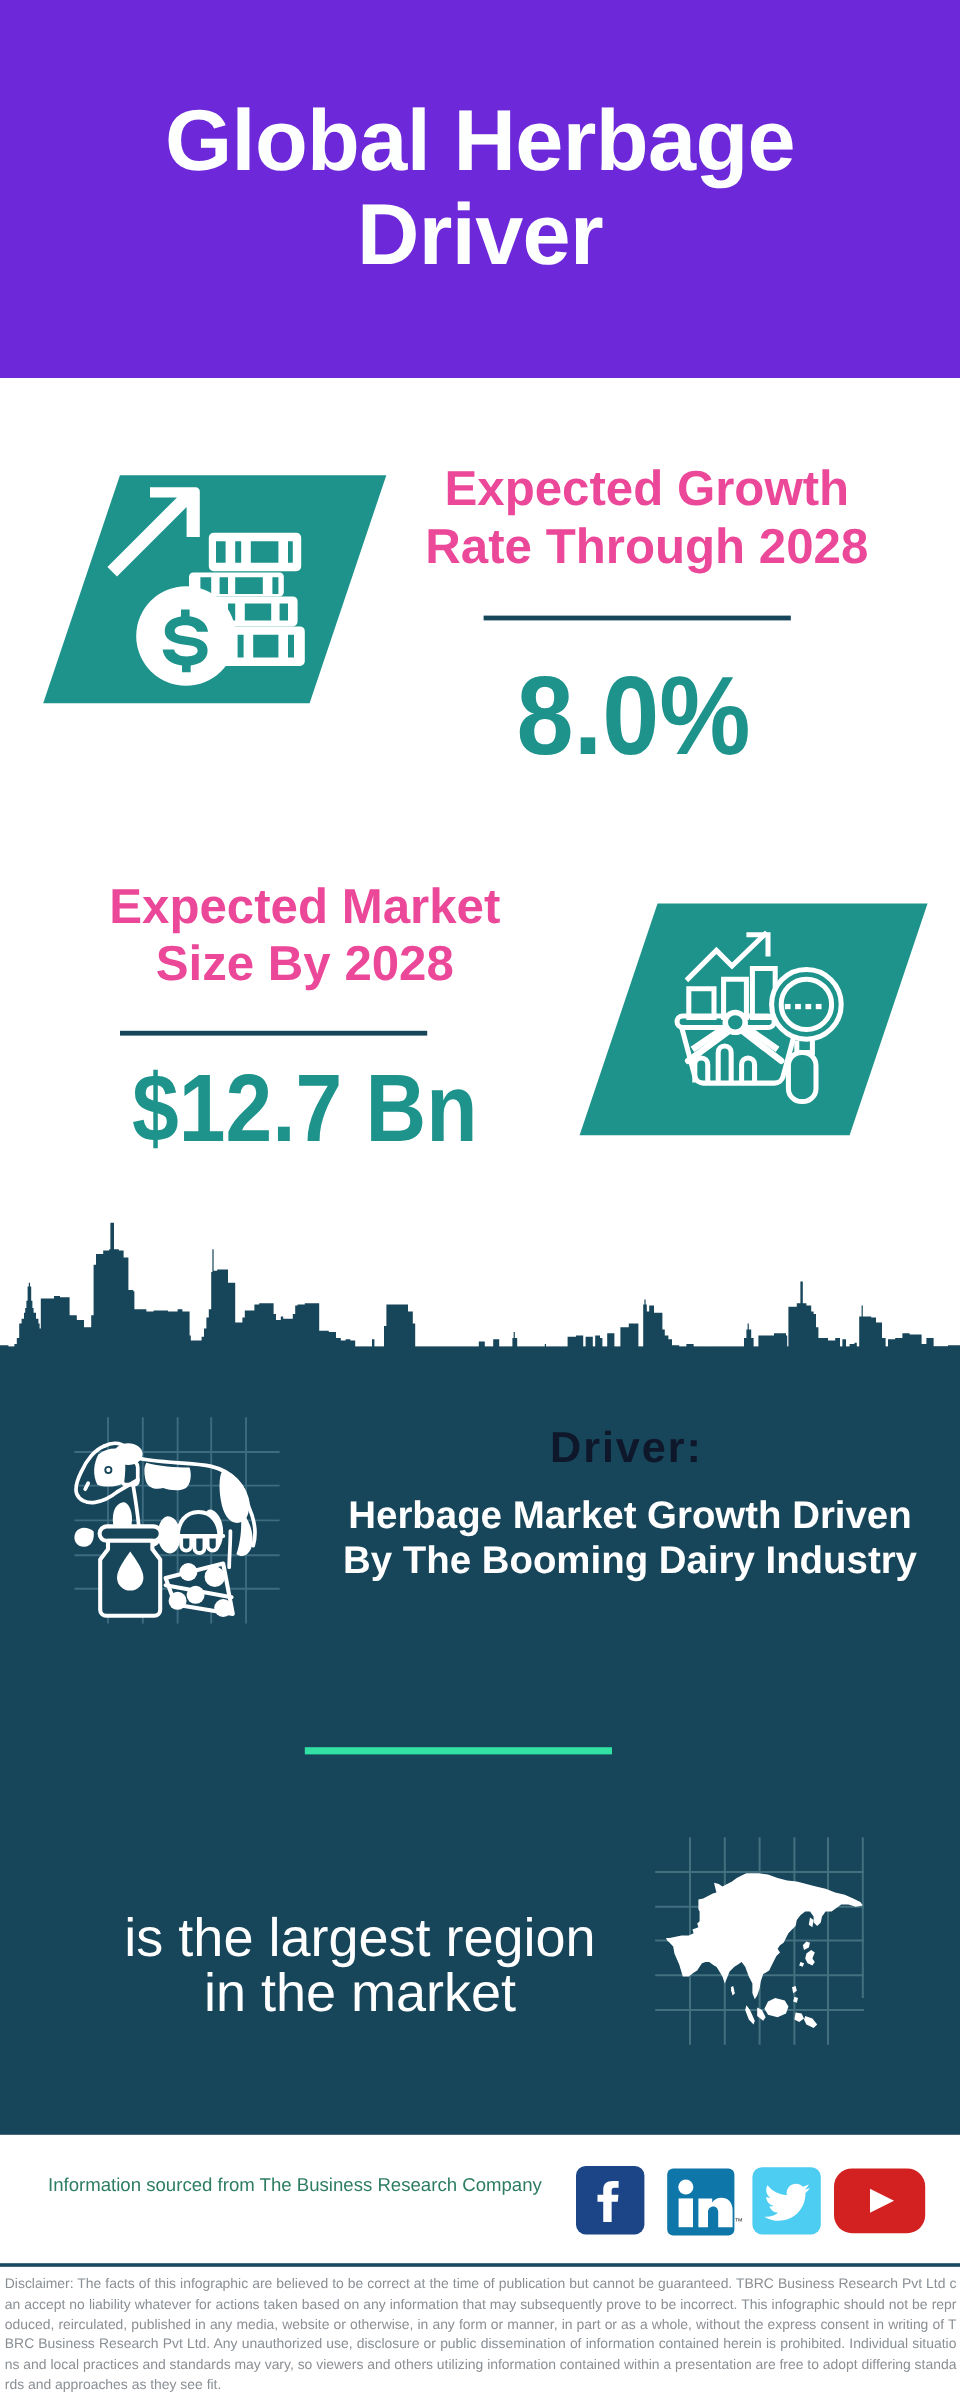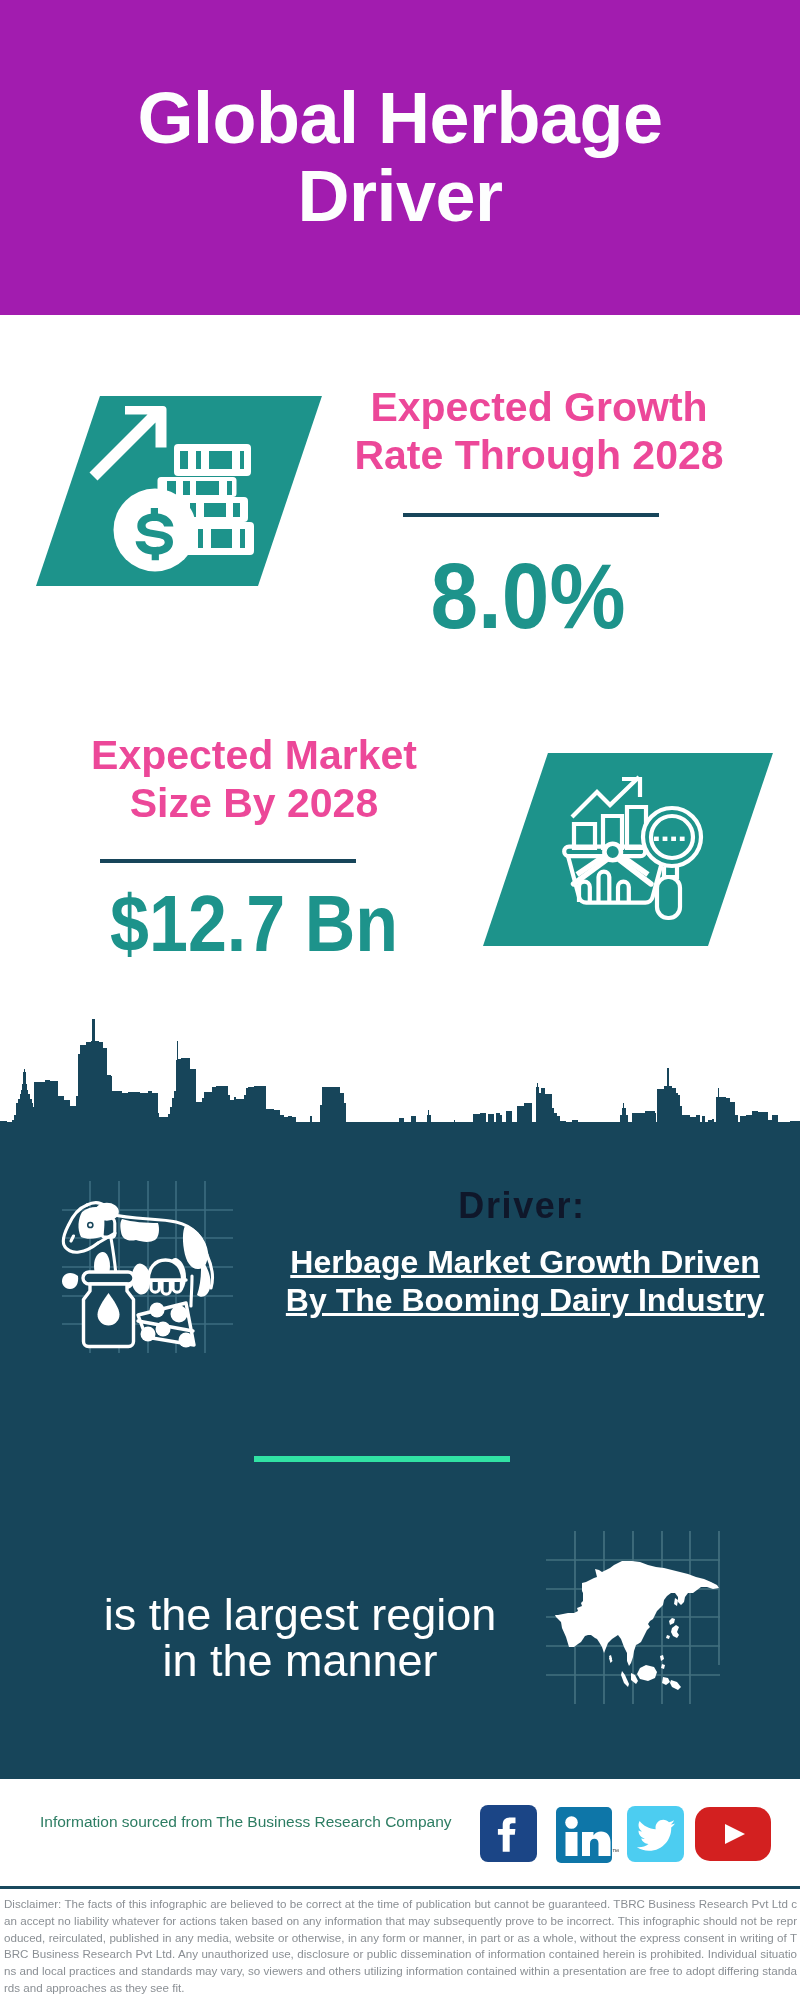--- a/index.html
+++ b/index.html
@@ -1,21 +1,21 @@
 <!DOCTYPE html>
 <html><head>
 <meta charset="utf-8">
 <style>
   html,body{margin:0;padding:0;background:#fff;}
   body{width:800px;height:2000px;font-family:"Liberation Sans",sans-serif;overflow:hidden;
        -webkit-font-smoothing:antialiased;}
   .page{position:relative;width:800px;height:2000px;background:#fff;overflow:hidden;}
 
   
-  .hdr{position:absolute;left:0;top:0;width:800px;height:315px;background:#a21caf;}
+  .hdr{position:absolute;left:0;top:0;width:800px;height:315px;background:#6d28d9;}
   .hdr-title{position:absolute;left:0;top:79px;width:800px;text-align:center;
              color:#fdfefe;font-size:72px;font-weight:bold;line-height:78px;letter-spacing:-.5px;}
 
   
   .plg{position:absolute;background:#1d938b;}
   .stat-head{position:absolute;font-weight:bold;color:#ec4899;font-size:41px;line-height:48px;text-align:center;}
   .rule{position:absolute;height:4px;background:#17455a;}
   .stat-val{position:absolute;font-weight:bold;color:#1d938b;text-align:center;line-height:1;}
 
   
@@ -208,21 +208,21 @@
         <circle cx="97" cy="112" r="7.5"></circle>
         <circle cx="119" cy="116" r="8.5"></circle>
         <circle cx="103" cy="131" r="7.5"></circle>
         <circle cx="88" cy="136" r="7.5"></circle>
         <circle cx="126" cy="142" r="7.5"></circle>
       </g>
     </svg>
   </div>
 
   <div class="drv-label" style="left:300px;top:1188px;width:444px;">Driver:</div>
-  <div class="drv-text" style="left:285px;top:1243px;width:480px;text-decoration:underline;">
+  <div class="drv-text" style="left:285px;top:1243px;width:480px;">
     <span>Herbage Market Growth Driven</span><br>
     <span>By The Booming Dairy Industry</span>
   </div>
 
   <div style="position:absolute;left:543px;top:1525px;width:182px;height:182px;">
     <svg viewBox="0 0 182 182" width="182" height="182">
       <g stroke="#43707f" stroke-width="1.7" fill="none">
         <line x1="32" y1="6" x2="32" y2="179"></line>
         <line x1="61" y1="6" x2="61" y2="179"></line>
         <line x1="90" y1="6" x2="90" y2="179"></line>
@@ -262,21 +262,21 @@
 
         <path d="M66,133 l2,-1 l1.5,4 l-2,2 z"></path>
       </g>
     </svg>
   </div>
 
   <div class="green-rule" style="left:254px;top:1456px;width:256px;"></div>
 
   <div class="reg-text" style="left:60px;top:1592px;width:480px;">
     <span>is the largest region</span><br>
-    <span>in the manner</span>
+    <span>in the market</span>
   </div>
 
   <div class="src" style="left:40px;top:1810px;width:460px;">
     <div>Information sourced from The Business Research Company</div>
   </div>
 
   <a class="soc" style="left:480px;top:1805px;width:57px;height:57px;background:#1b4586;border-radius:8px;display:block;">
     <svg viewBox="0 0 57 57" width="57" height="57">
         <path fill="#ffffff" d="M35.5,18.2h-3.4c-1.8,0-2.4,0.9-2.4,2.5v3.3h5.7l-0.6,5.7h-5.1v17h-7v-17h-4.8v-5.7h4.8v-4.2 c0-4.8,2.5-7.3,8.2-7.3h4.6V18.2z"></path>
       </svg>

